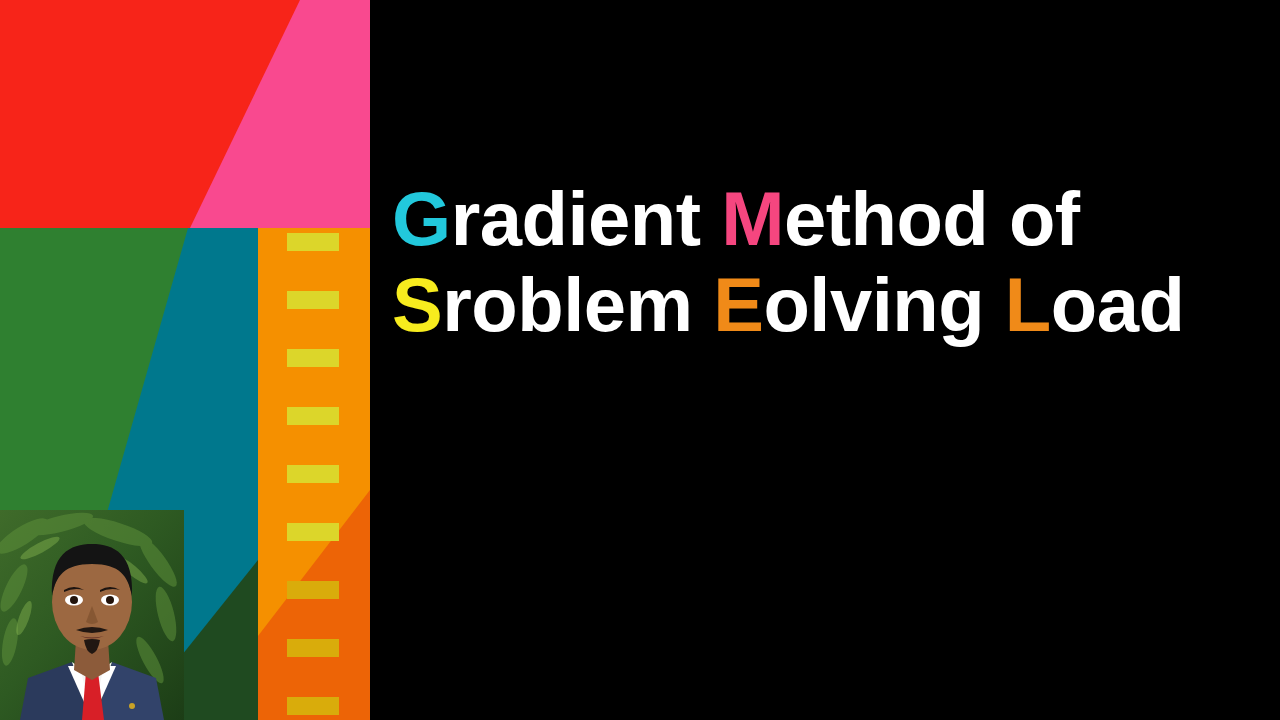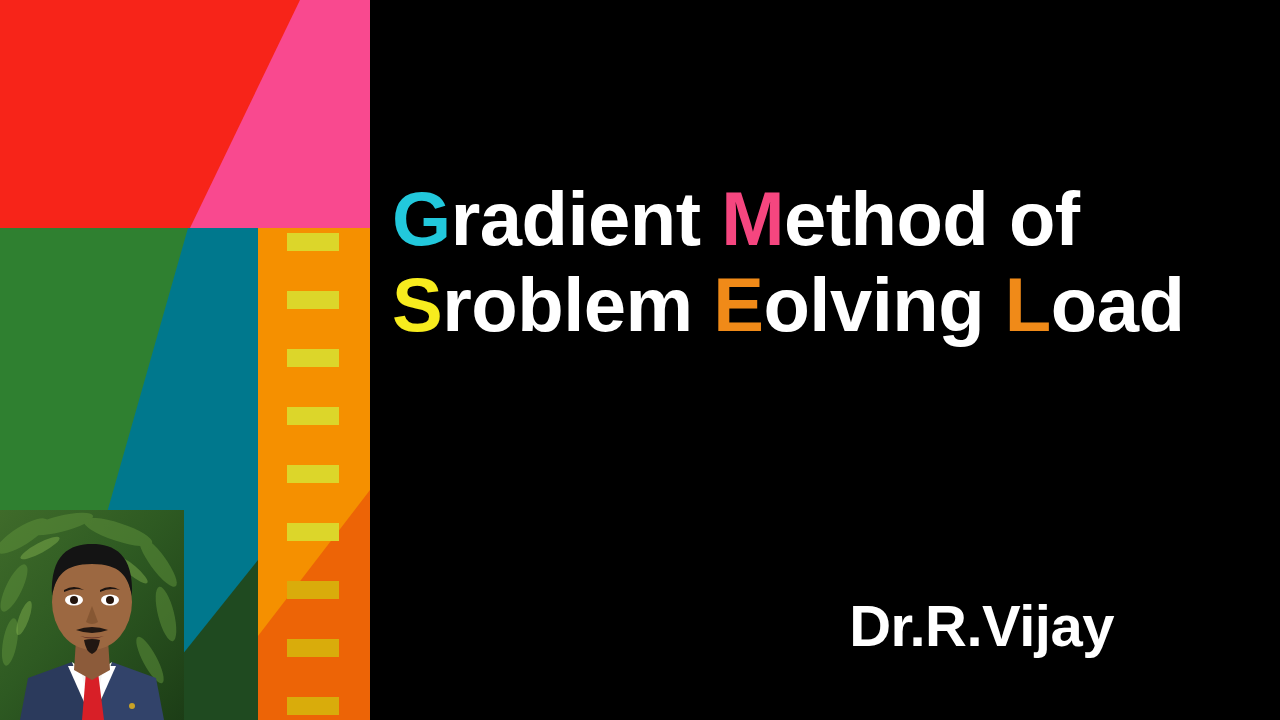--- a/index.html
+++ b/index.html
@@ -169,15 +169,14 @@
       <span class="cap" style="color:#22c8dc">G</span><span>radient </span><span class="cap" style="color:#f5467f">M</span><span>ethod of</span>
     </div>
 
     <div class="title-line">
       <span class="cap" style="color:#f7ec1e">S</span><span>roblem </span><span class="cap" style="color:#f08a18">E</span><span>olving </span><span class="cap" style="color:#f08a18">L</span><span>oad</span>
     </div>
 
 
   </div>
 
-  <div class="presenter">Dr.R.Vijay</div>
 
 </div>
 
 </body></html>

